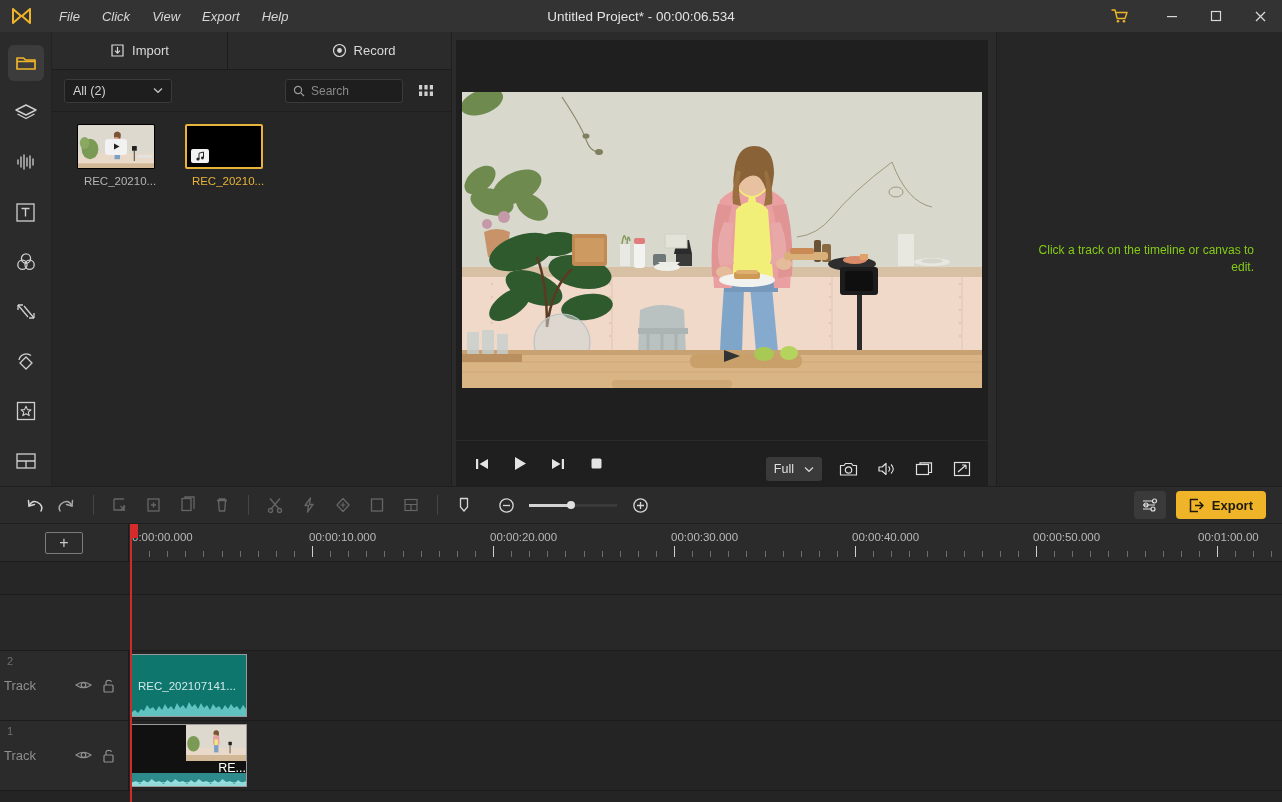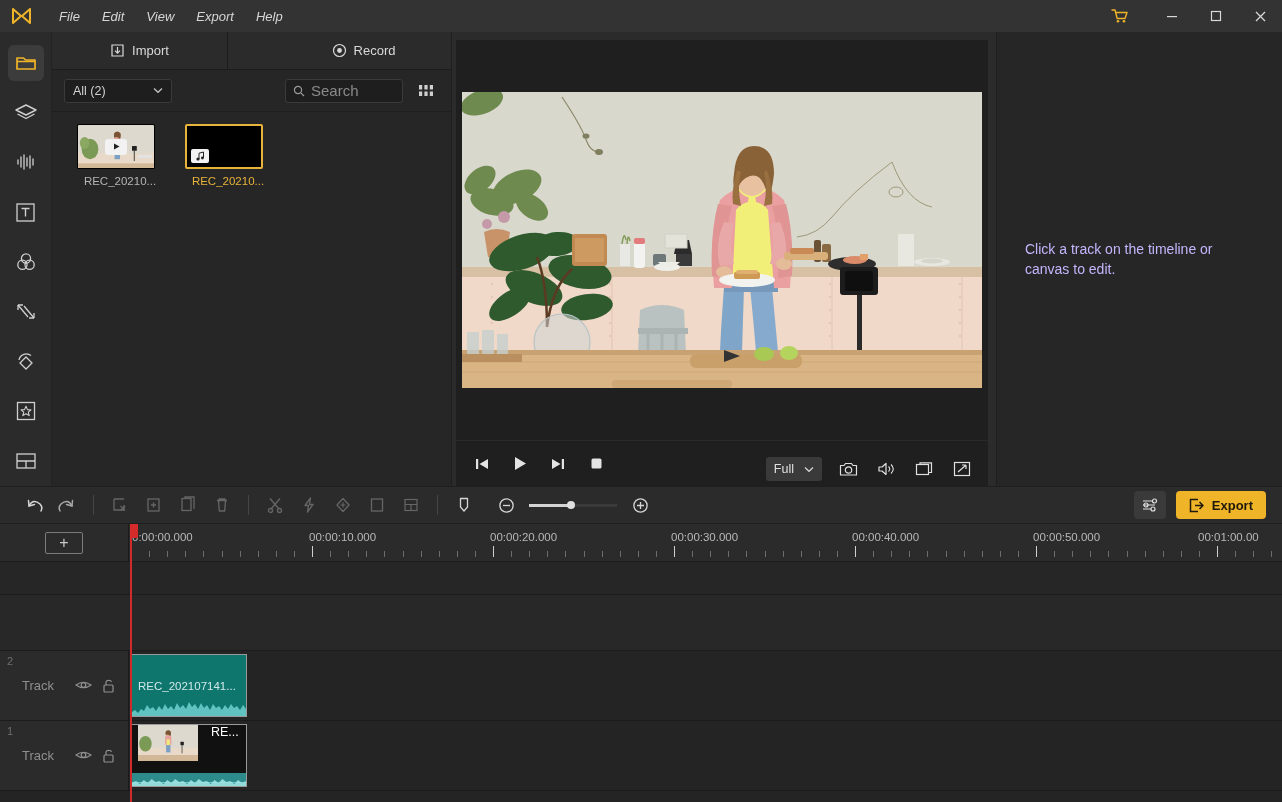--- a/index.html
+++ b/index.html
@@ -62,21 +62,21 @@
   .filter-select {
     width:108px; height:24px; background:#1e1e1e; border:1px solid #3a3a3a; border-radius:3px;
     display:flex; align-items:center; padding:0 8px; font-size:12.5px; color:#d0d0d0; cursor:default;
   }
   .filter-select .chev { margin-left:auto; }
   .search-box {
     width:118px; height:24px; background:#1e1e1e; border:1px solid #3a3a3a; border-radius:3px;
     display:flex; align-items:center; padding:0 7px; gap:6px; margin-left:auto;
   }
   .search-box input {
-    background:transparent; border:0; outline:0; color:#cfcfcf; font-size:15px;
+    background:transparent; border:0; outline:0; color:#cfcfcf; font-size:12px;
     width:100%; font-family:"Liberation Sans", sans-serif;
   }
   .search-box input::placeholder { color:#8a8a8a; }
   .view-toggle { width:26px; height:24px; display:flex; align-items:center; justify-content:center; cursor:default; }
   .media-grid { flex:1; padding:12px 14px; display:flex; flex-wrap:wrap; align-content:flex-start; gap:8px; }
   .media-item { width:86px; cursor:default; }
   .thumb {
     width:78px; height:45px; border-radius:2px; position:relative; overflow:hidden;
     background:#000; border:1px solid transparent;
   }
@@ -124,21 +124,21 @@
     background:#3a3a3a; border-radius:3px; height:24px; display:flex; align-items:center;
     gap:10px; padding:0 8px; font-size:12.5px; color:#e0e0e0; cursor:default;
   }
 
   
   .props {
     width:286px; flex:0 0 286px; background:#262626; display:flex;
     align-items:center; justify-content:center; padding:0 28px;
     border-left:1px solid #1f1f1f;
   }
-  .props-hint { color:#c4b5fd; font-size:14px; text-align:left; line-height:1.45; }
+  .props-hint { color:#84cc16; font-size:12px; text-align:right; line-height:1.45; }
 
   
   .toolbar {
     height:38px; flex:0 0 38px; background:#2b2b2b; display:flex; align-items:center;
     padding:0 16px; gap:0; border-top:1px solid #1f1f1f; border-bottom:1px solid #1f1f1f;
   }
   .tb-btn { width:34px; height:30px; display:flex; align-items:center; justify-content:center; cursor:default; border-radius:3px; }
   .tb-sep { width:1px; height:20px; background:#454545; margin:0 9px; }
   .zoom-slider { width:88px; height:3px; background:#3a3a3a; position:relative; margin:0 6px; }
   .zoom-slider .filled { position:absolute; left:0; top:0; height:3px; width:48%; background:#d4d4d4; }
@@ -171,33 +171,33 @@
 
   .tracks-area { flex:1; display:flex; flex-direction:column; overflow:hidden; position:relative; background:#242424; }
   .empty-band { height:33px; border-bottom:1px solid #1c1c1c; background:#262626; flex:0 0 33px; }
   .empty-band2 { height:56px; border-bottom:1px solid #1c1c1c; background:#282828; flex:0 0 56px; }
   .track-row { display:flex; flex:0 0 70px; height:70px; border-bottom:1px solid #1b1b1b; }
   .track-head {
     width:129px; flex:0 0 129px; background:#2b2b2b; position:relative;
     border-right:1px solid #1b1b1b; display:flex; align-items:center;
   }
   .track-num { position:absolute; left:7px; top:4px; font-size:11px; color:#6e6e6e; }
-  .track-label { margin-left:22px; font-size:13px; color:#8f8f8f; }
+  .track-label { margin-left:4px; font-size:13px; color:#8f8f8f; }
   .track-icons { margin-left:auto; display:flex; gap:10px; padding-right:13px; }
   .track-body { flex:1; position:relative; background:#242424; }
 
   .clip { position:absolute; top:3px; bottom:3px; border:1px solid #9a9a9a; overflow:hidden; }
   .clip-audio { background:#0f766e; }
   .clip-label {
     position:absolute; left:6px; top:50%; transform:translateY(-50%);
     font-size:11.5px; color:#cfe9e9; white-space:nowrap; overflow:hidden;
   }
   .wave { position:absolute; left:0; right:0; bottom:0; height:24px; }
   .clip-video { background:#000; }
-  .clip-vid-top { position:absolute; left:0; right:0; top:0; height:48px; background:#111; display:flex; align-items:flex-start; }
+  .clip-vid-top { position:absolute; left:0; right:0; top:0; height:60px; background:#111; display:flex; align-items:flex-end;flex-direction:column; }
   .clip-thumb { width:60px; height:36px; margin-left:6px; overflow:hidden; position:relative; background:#000; }
   .clip-vid-name { margin-left:13px; font-size:12.5px; color:#ffffff; white-space:nowrap; }
   .clip-vid-audio { position:absolute; left:0; right:0; top:48px; bottom:0; background:#2e8b8b; }
   .clip-vid-audio .sep { position:absolute; left:0; right:0; top:9px; height:1px; background:#6fc8c8; }
 
   .playhead { position:absolute; top:0; bottom:0; width:2px; background:#cf2b2b; z-index:30; pointer-events:none; }
   .playhead-flag { position:absolute; top:0; width:8px; height:14px; background:#d62b2b; z-index:31; }
 
   svg { display:block; }
 </style>
@@ -208,25 +208,26 @@
 
   <div class="titlebar">
     <div class="logo">
       <svg width="22" height="18" viewBox="0 0 22 18">
         <path d="M2 2 L2 16 L10 9 Z" fill="none" stroke="#f0b429" stroke-width="2" stroke-linejoin="round"></path>
         <path d="M19 2 L19 16 L11 9 Z" fill="none" stroke="#f0b429" stroke-width="2" stroke-linejoin="round"></path>
       </svg>
     </div>
     <div class="menu">
       <div class="menu-item">File</div>
-      <div class="menu-item">Edit</div>
+      <div class="menu-item">Click</div>
       <div class="menu-item">View</div>
       <div class="menu-item">Export</div>
       <div class="menu-item">Help</div>
     </div>
+    <div class="title-center">Untitled Project* - 00:00:06.534</div>
     <div class="win-ctrls">
       <div class="cart-btn">
         <svg width="18" height="16" viewBox="0 0 18 16">
           <path d="M1 2 H4 L6.2 10.5 H14 L16 4.5 H5" fill="none" stroke="#f0b429" stroke-width="1.4" stroke-linejoin="round" stroke-linecap="round"></path>
           <circle cx="7" cy="13.3" r="1.3" fill="#f0b429"></circle>
           <circle cx="13" cy="13.3" r="1.3" fill="#f0b429"></circle>
         </svg>
       </div>
       <div class="win-btn">
         <svg width="12" height="12" viewBox="0 0 12 12">

